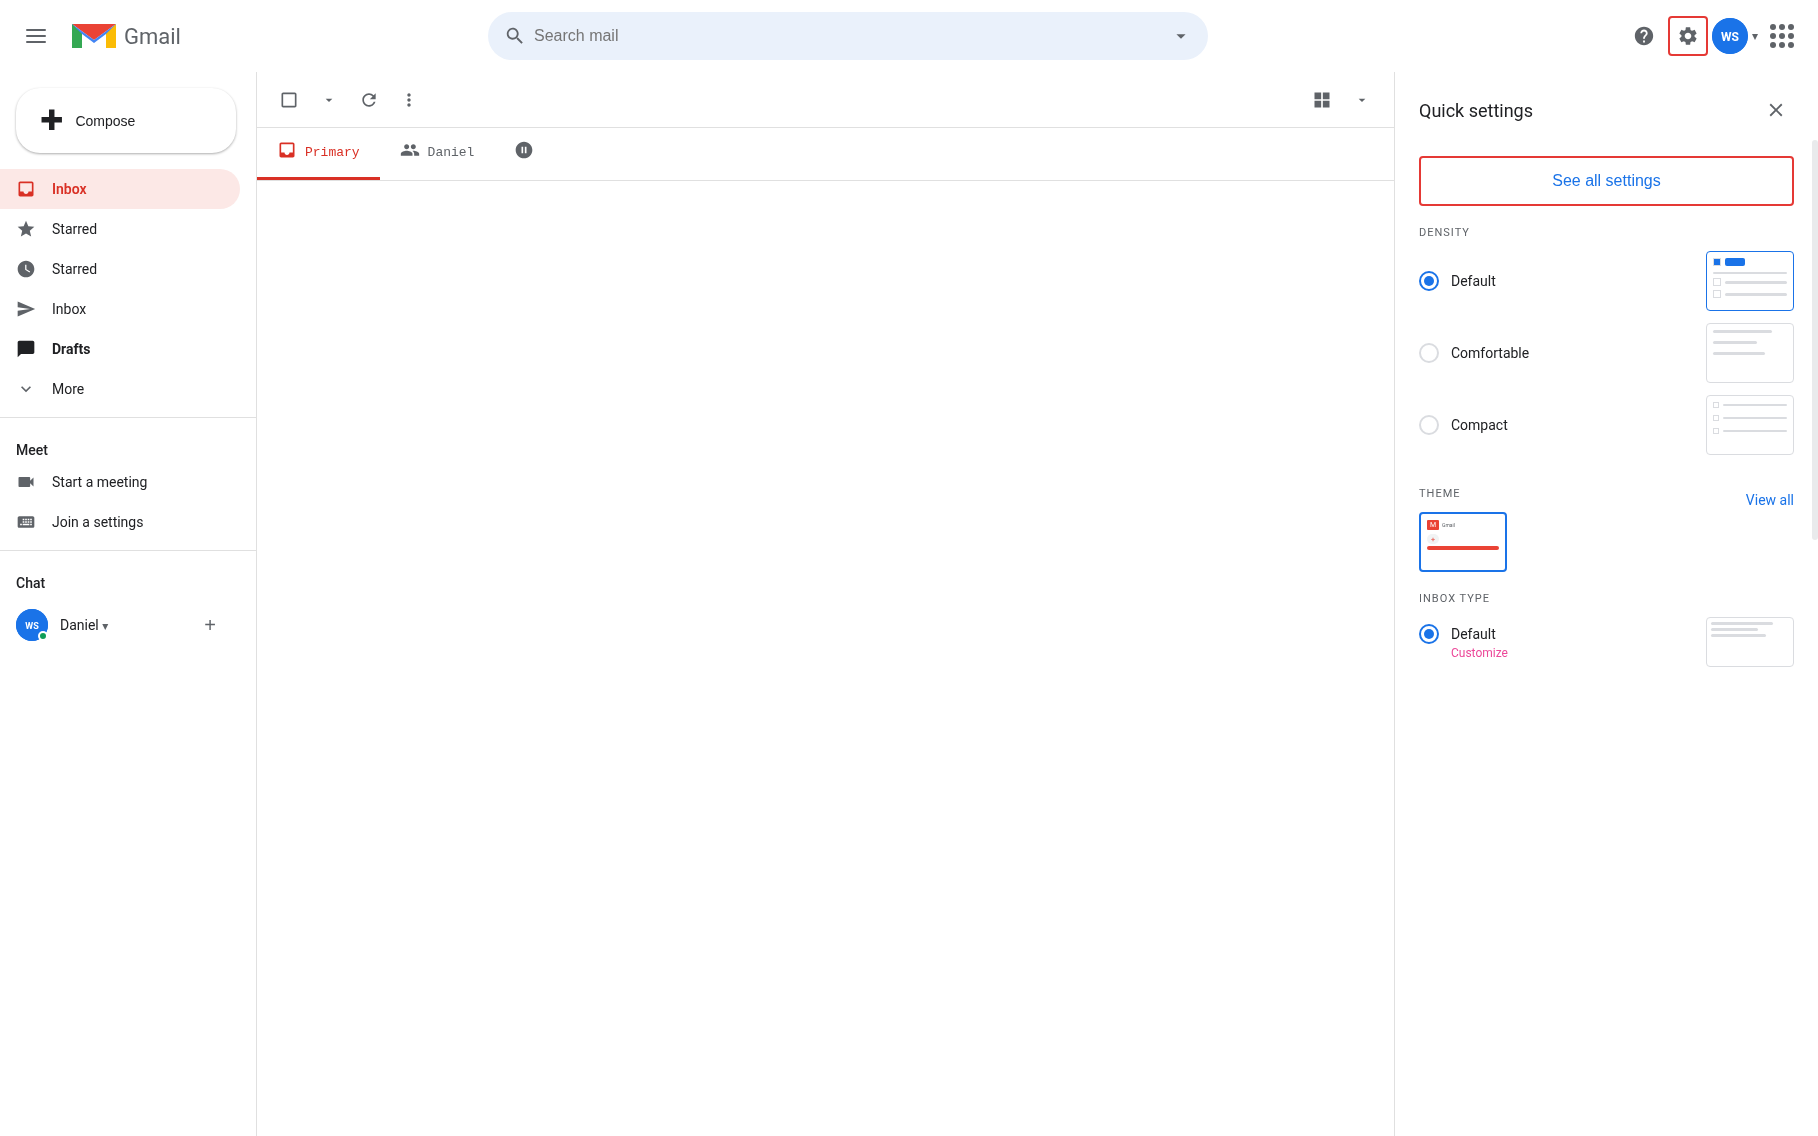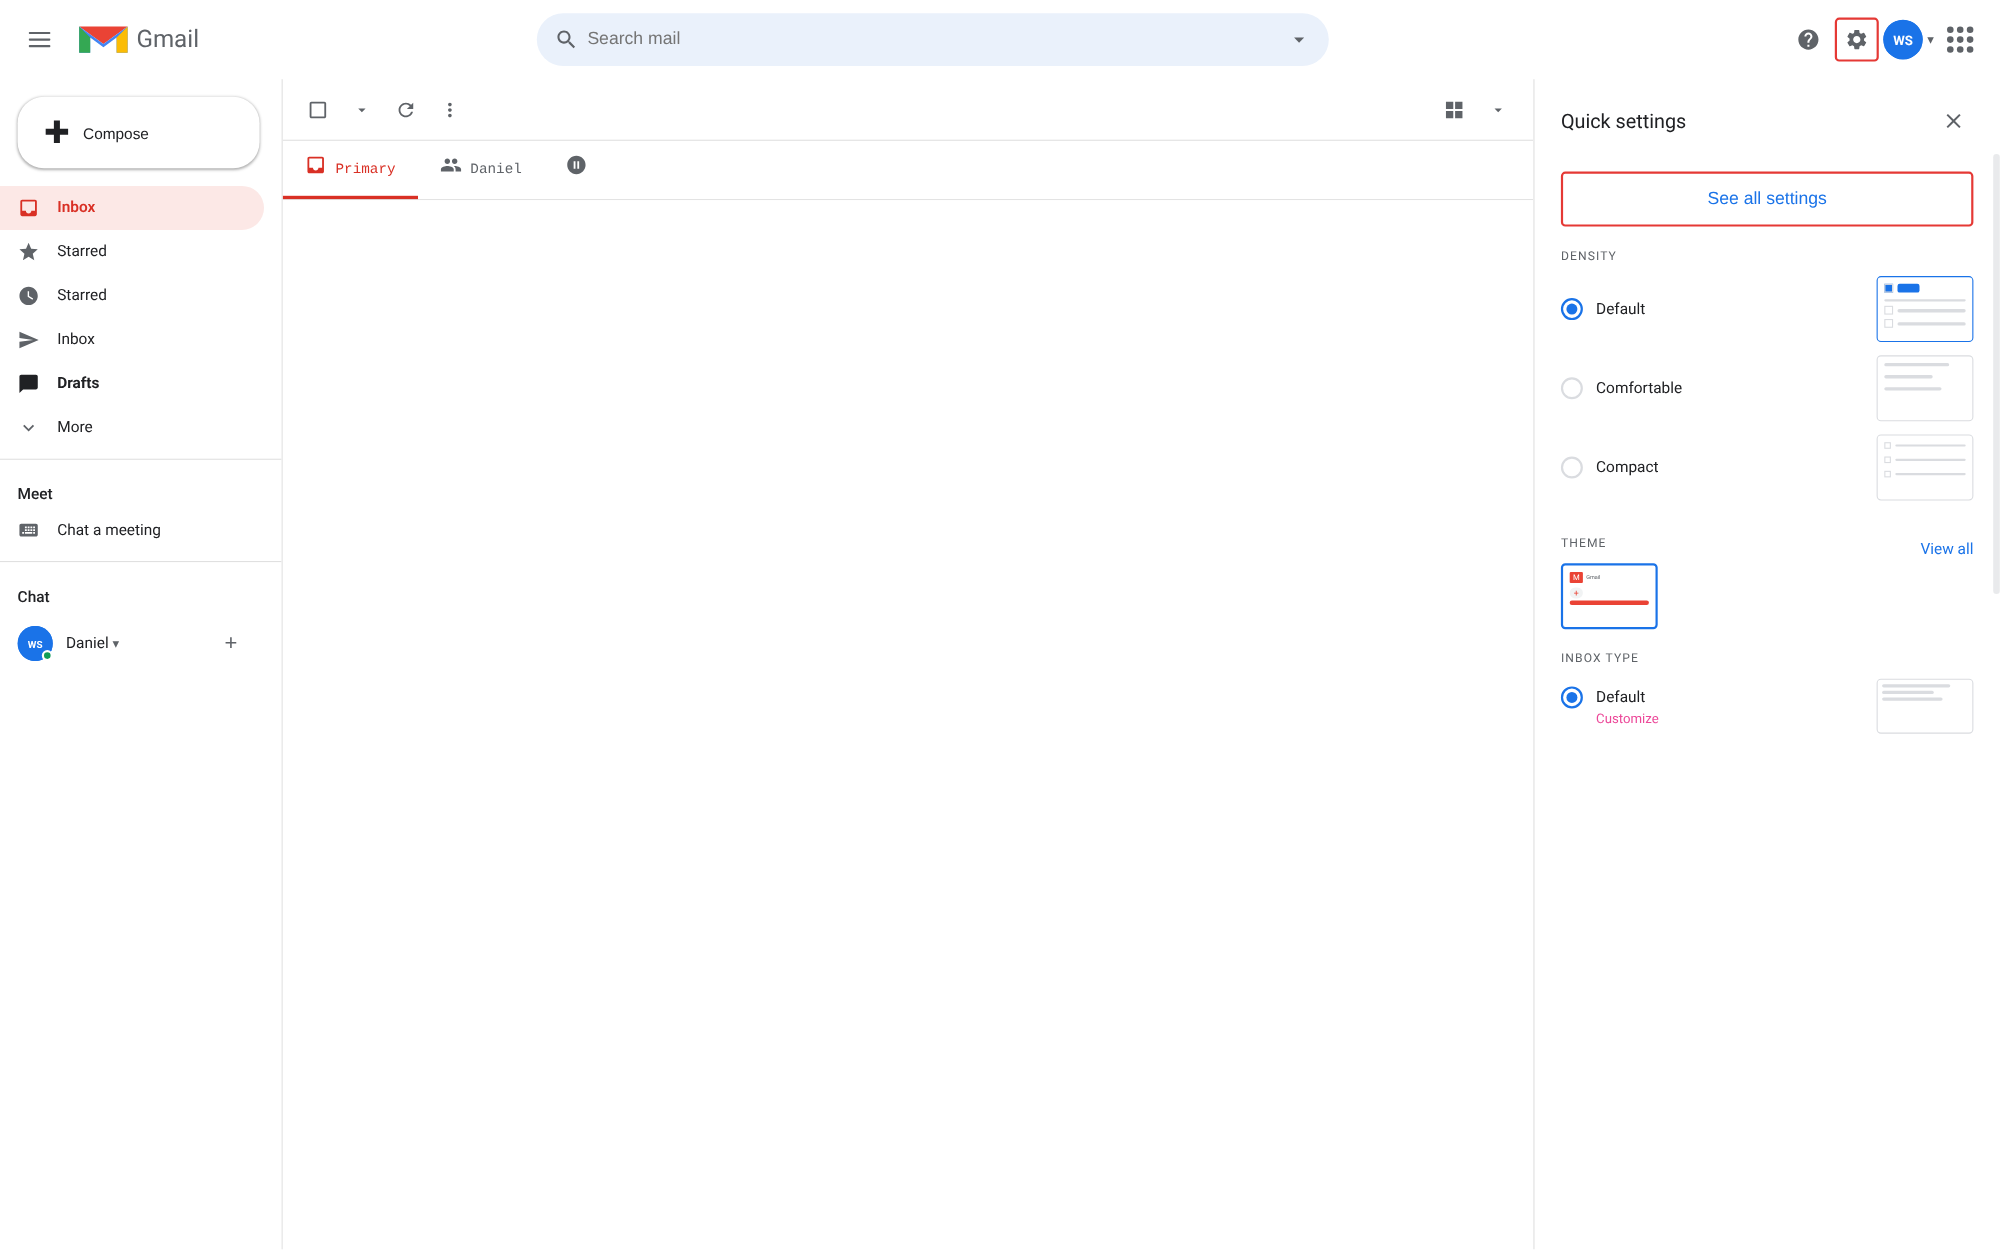--- a/index.html
+++ b/index.html
@@ -665,28 +665,36 @@
           <path d="M16.59 8.59L12 13.17 7.41 8.59 6 10l6 6 6-6z"></path>
         </svg>
       </span>
       <span>More</span>
     </div>
 
     <hr class="nav-divider">
 
     <div class="nav-section-label">Meet</div>
 
-
     <div class="nav-item">
       <span class="nav-icon">
         <svg width="20" height="20" viewBox="0 0 24 24" fill="#5f6368">
+          <path d="M17 10.5V7c0-.55-.45-1-1-1H4c-.55 0-1 .45-1 1v10c0 .55.45 1 1 1h12c.55 0 1-.45 1-1v-3.5l4 4v-11l-4 4z"></path>
+        </svg>
+      </span>
+      <span>Start a meeting</span>
+    </div>
+
+    <div class="nav-item">
+      <span class="nav-icon">
+        <svg width="20" height="20" viewBox="0 0 24 24" fill="#5f6368">
           <path d="M20 5H4c-1.1 0-2 .9-2 2v10c0 1.1.9 2 2 2h16c1.1 0 2-.9 2-2V7c0-1.1-.9-2-2-2zm-9 3h2v2h-2V8zm0 3h2v2h-2v-2zM8 8h2v2H8V8zm0 3h2v2H8v-2zm-1 5H5v-2h2v2zm9 0H8v-2h8v2zm0-3h-2v-2h2v2zm0-3h-2V8h2v2zm3 6h-2v-2h2v2zm0-3h-2v-2h2v2zm0-3h-2V8h2v2z"></path>
         </svg>
       </span>
-      <span>Chat a meeting</span>
+      <span>Join a settings</span>
     </div>
 
     <hr class="nav-divider">
 
     <div class="nav-section-label">Chat</div>
 
     <div class="chat-section">
       <div class="chat-user">
         <div class="chat-avatar">
           <svg width="32" height="32" viewBox="0 0 32 32">

